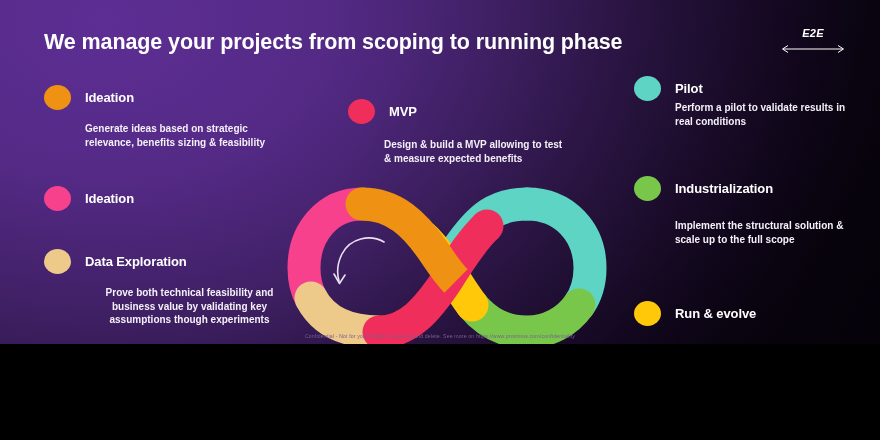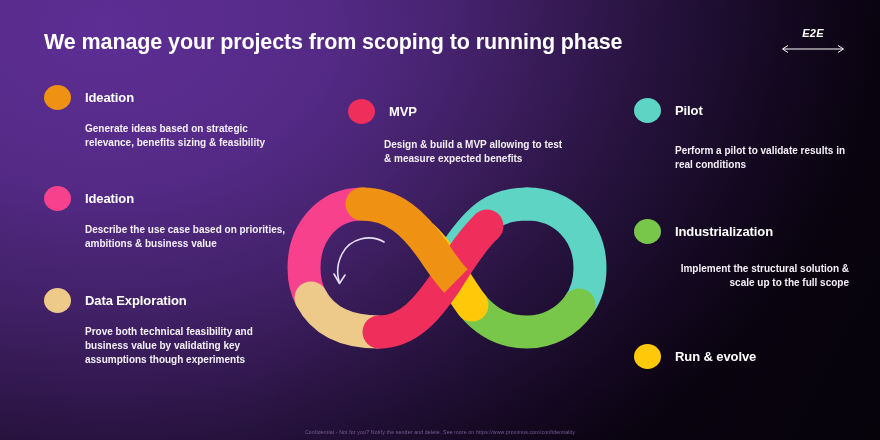--- a/index.html
+++ b/index.html
@@ -3,21 +3,21 @@
 <meta charset="utf-8">
 <style>
   html, body {
     margin: 0;
     padding: 0;
     background: #000;
   }
   #slide {
     position: relative;
     width: 880px;
-    height: 440px;
+    height: 344px;
     overflow: hidden;
     font-family: "Liberation Sans", sans-serif;
     background:
       radial-gradient(ellipse 780px 560px at 12% 6%, #5d2e94 0%, #542a86 28%, #402065 52%, #2a1443 72%, #190a29 88%, #0d0516 100%),
       linear-gradient(135deg, #5b2d90 0%, #3d1e60 48%, #1b0c2c 78%, #080310 100%);
     color: #ffffff;
   }
   #slide::after {
     content: "";
     position: absolute;
@@ -57,21 +57,21 @@
   }
   .e2e-arrow { display: block; }
 
   
   .col {
     position: absolute;
     z-index: 5;
   }
   .col-left   { left: 44px;  top: 84px;  width: 250px; }
   .col-mid    { left: 348px; top: 98px;  width: 215px; }
-  .col-right  { left: 634px; top: 97px;  width: 215px; }
+  .col-right  { left: 634px; top: 75px;  width: 215px; }
 
   .item { position: relative; }
   .item-head {
     display: flex;
     align-items: center;
     min-height: 26px;
   }
   .dot {
     width: 27px;
     height: 25px;
@@ -92,27 +92,27 @@
     margin-left: 41px;
     color: #f4f0f8;
   }
   .col-right .item-desc { margin-left: 41px; }
 
   
   .col-left  .item:nth-child(1) .item-desc { margin-top: 12px; }
   .col-left  .item:nth-child(2) { margin-top: 36px; }
   .col-left  .item:nth-child(2) .item-desc { margin-top: 12px; }
   .col-left  .item:nth-child(3) { margin-top: 37px; }
-  .col-left  .item:nth-child(3) .item-desc { margin-top: 12px; }
+  .col-left  .item:nth-child(3) .item-desc { margin-top: 12px; text-align: center; }
 
   .col-mid   .item:nth-child(1) .item-desc { margin-top: 14px; margin-left: 36px; }
 
-  .col-right .item:nth-child(1) .item-desc { margin-top: 21px; }
+  .col-right .item:nth-child(1) .item-desc { }
   .col-right .item:nth-child(2) { margin-top: 47px; }
-  .col-right .item:nth-child(2) .item-desc { margin-top: 18px; text-align: right; }
+  .col-right .item:nth-child(2) .item-desc { margin-top: 18px; }
   .col-right .item:nth-child(3) { margin-top: 54px; }
   .col-right .item:nth-child(3) .item-desc { margin-top: 10px; }
 
   
   .infinity {
     position: absolute;
     left: 282px;
     top: 186px;
     width: 330px;
     height: 164px;
@@ -207,21 +207,20 @@
         <div class="item-title">Ideation</div>
       </div>
       <div class="item-desc">Generate ideas based on strategic relevance, benefits sizing &amp; feasibility</div>
     </div>
 
     <div class="item">
       <div class="item-head">
         <div class="dot" style="background:#f8418d"></div>
         <div class="item-title">Ideation</div>
       </div>
-      <div class="item-desc">Describe the use case based on priorities, ambitions &amp; business value</div>
     </div>
 
     <div class="item">
       <div class="item-head">
         <div class="dot" style="background:#edc98a"></div>
         <div class="item-title">Data Exploration</div>
       </div>
       <div class="item-desc">Prove both technical feasibility and business value by validating key assumptions though experiments</div>
     </div>
 

